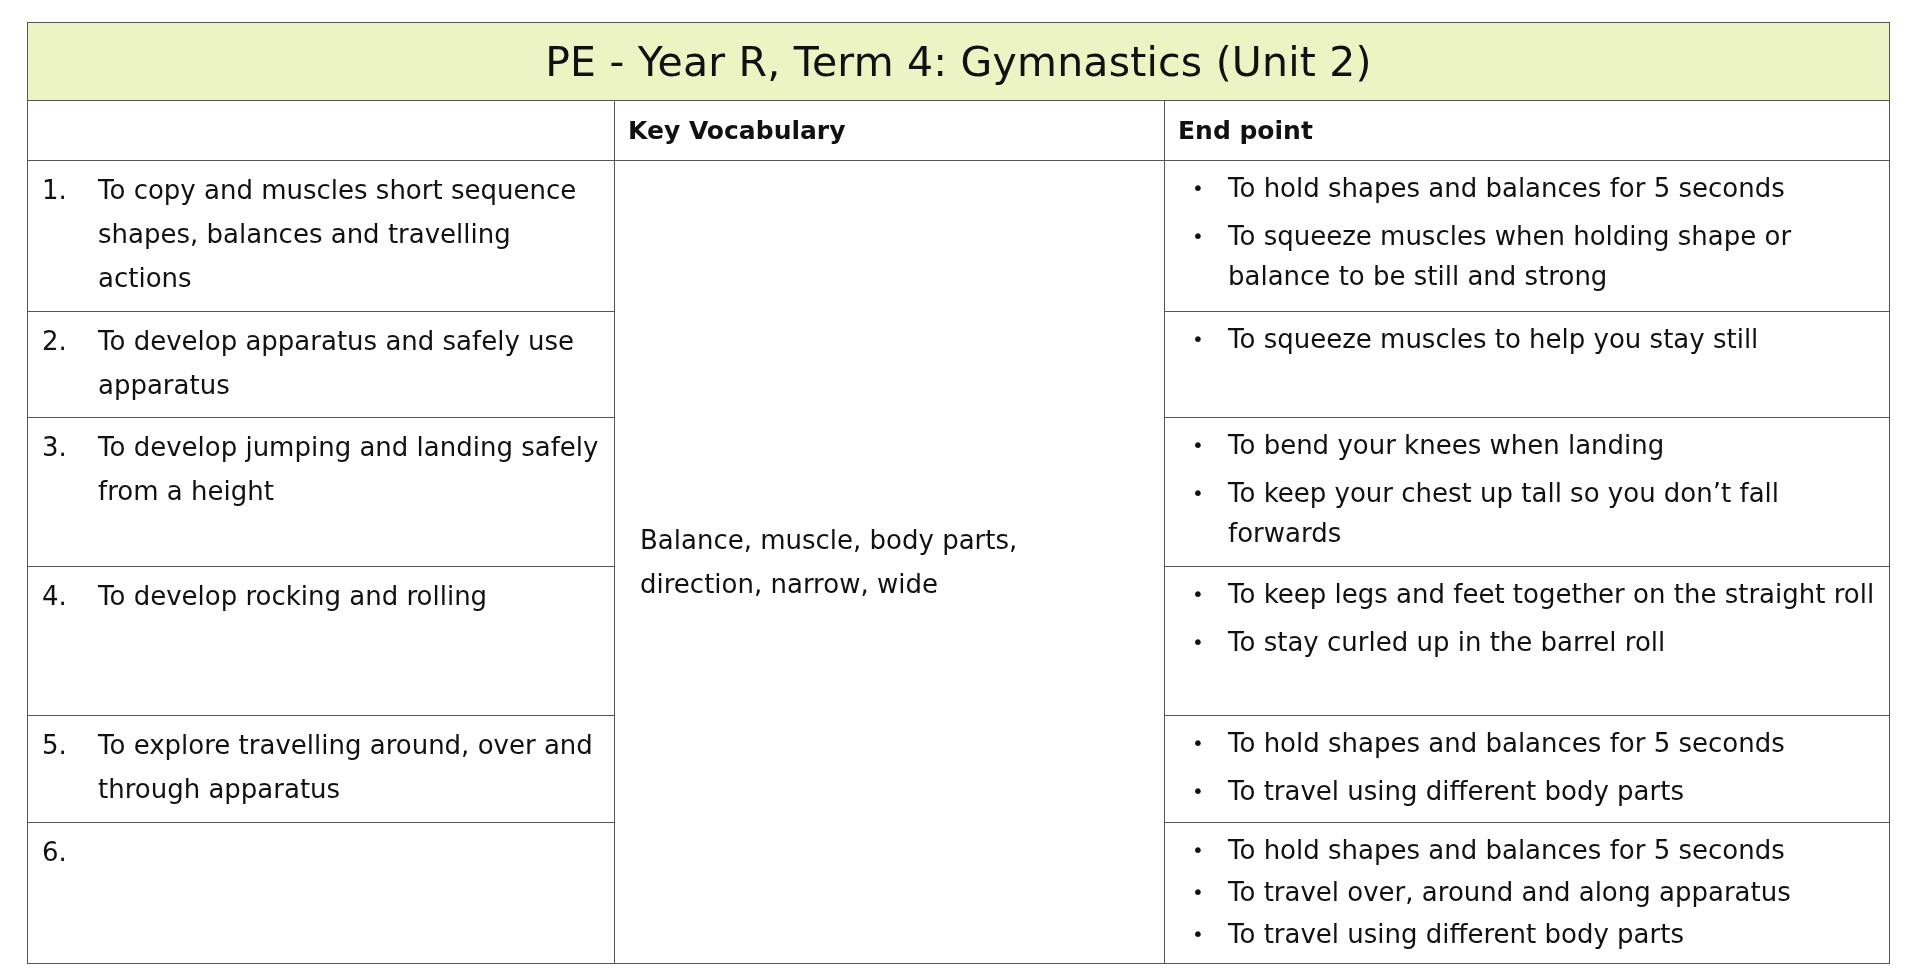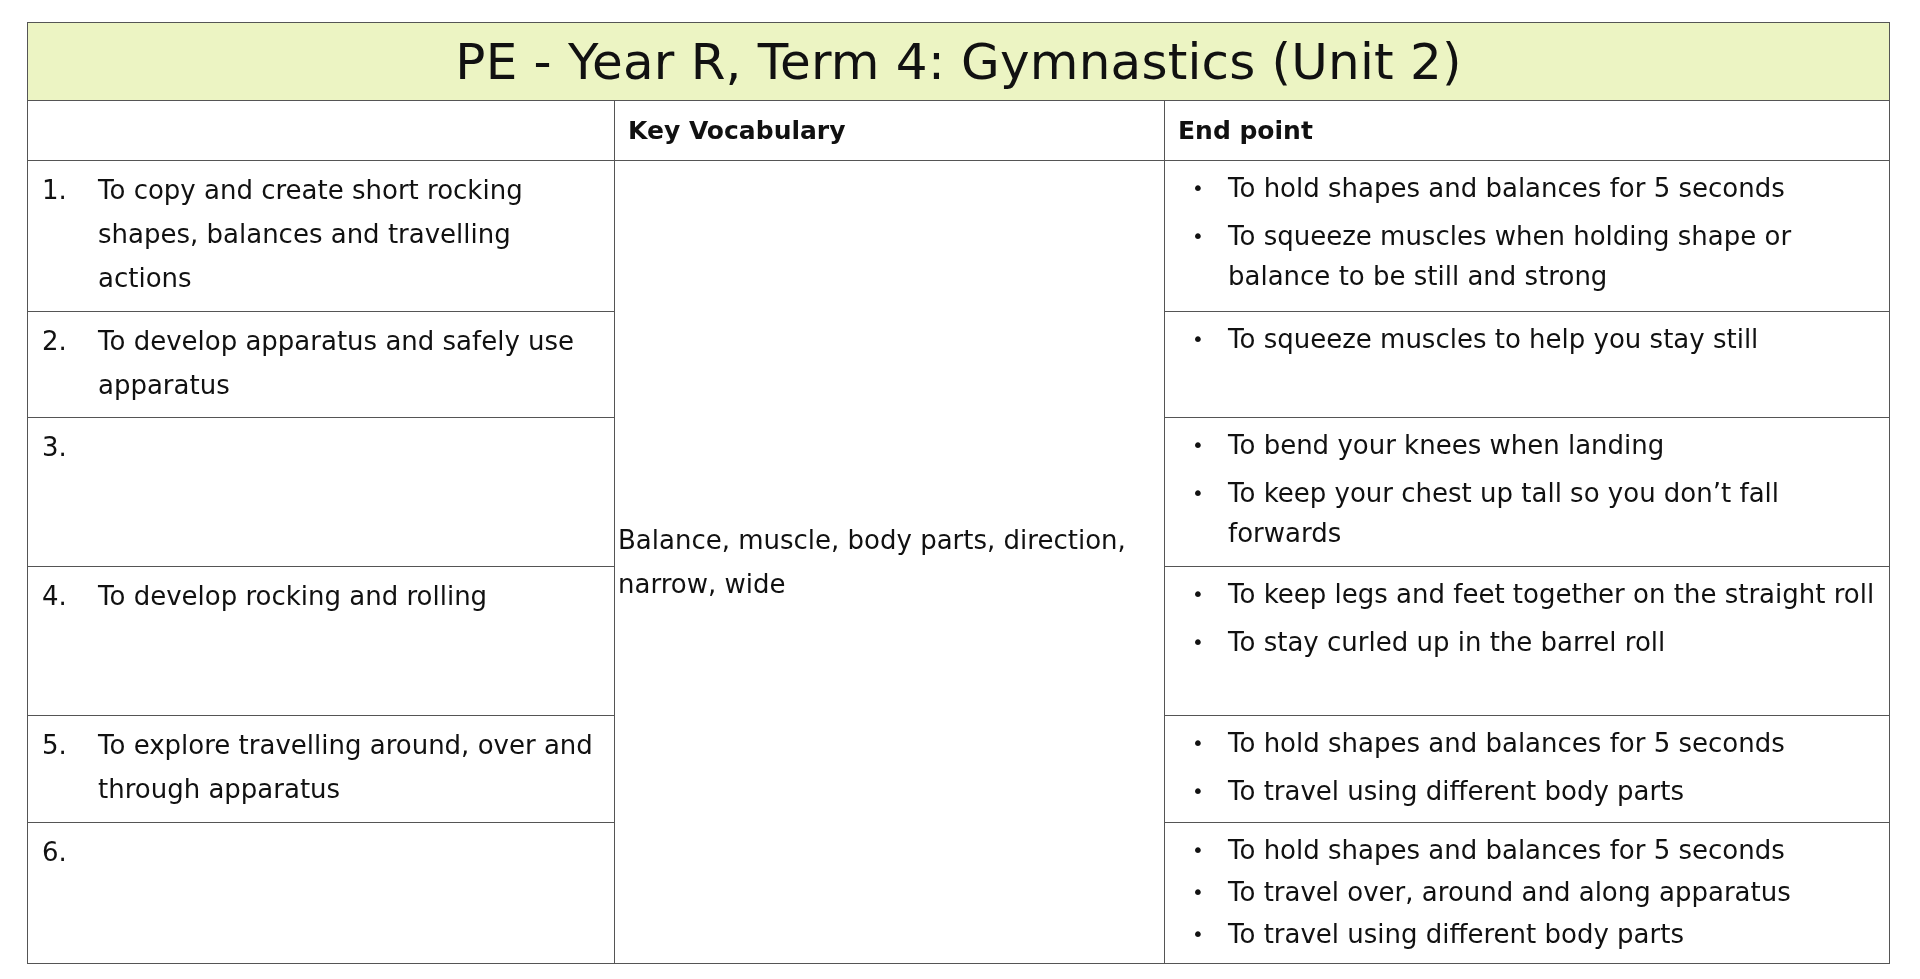--- a/index.html
+++ b/index.html
@@ -3,31 +3,31 @@
 <meta charset="utf-8">
 <style>
   html, body { margin:0; padding:0; background:#ffffff; }
   body { width:1920px; height:979px; position:relative; overflow:hidden;
          font-family: "DejaVu Sans", sans-serif; color:#111; }
   .tbl { position:absolute; left:27px; top:22px; width:1863px; height:942px;
          border:1.5px solid #555; box-sizing:border-box; }
   .title { position:absolute; left:0; top:0; width:100%; height:78px; background:#ecf4c3;
            border-bottom:1.5px solid #555; box-sizing:border-box;
            display:flex; align-items:center; justify-content:center;
-           font-size:50px; letter-spacing:0.2px; }
+           font-size:41px; letter-spacing:0.2px; }
   .vline { position:absolute; top:78px; bottom:0; width:0; border-left:1.5px solid #555; }
   .hline { position:absolute; height:0; border-top:1.5px solid #555; }
   .hdr { position:absolute; top:78px; height:59px; display:flex; align-items:center;
          font-weight:bold; font-size:25px; padding-left:14px; box-sizing:border-box; }
   .cell { position:absolute; box-sizing:border-box; font-size:26px; line-height:44px; }
   .lesson { left:0; width:586px; padding:8px 12px 0 14px; display:flex; }
   .lesson .num { width:56px; flex:none; }
   .lesson .txt { flex:1; }
   .vocab { left:586px; width:550px; top:137px; bottom:0; display:flex; align-items:center;
-           padding:0 4px; }
+           padding:0 26px; }
   .ends { left:1136px; width:725px; padding:8px 12px 0 18px; }
   .ends ul { margin:0; padding:0; list-style:none; }
   .ends li { display:flex; line-height:40px; margin-bottom:8px; }
   .ends li .bul { width:46px; flex:none; font-size:20px; padding-left:10px; box-sizing:border-box; }
   .ends li .btxt { flex:1; }
   .ends.tight li { margin-bottom:2px; }
 </style>
 </head>
 <body>
 
@@ -51,21 +51,21 @@
   <div class="hline" style="left:1136px;right:0;top:692px"></div>
   <div class="hline" style="left:0;width:586px;top:799px"></div>
   <div class="hline" style="left:1136px;right:0;top:799px"></div>
 
   <div class="cell vocab">
     <span>Balance, muscle, body parts, direction, narrow, wide</span>
   </div>
 
   <div class="cell lesson" style="top:137px;height:151px">
     <span class="num">1.</span>
-    <span class="txt">To copy and create short rocking shapes, balances and travelling actions</span>
+    <span class="txt">To copy and muscles short sequence shapes, balances and travelling actions</span>
   </div>
   <div class="cell ends" style="top:137px;height:151px">
     <ul>
       <li>
           <span class="bul">•</span>
           <span class="btxt">To hold shapes and balances for 5 seconds</span>
         </li>
       <li>
           <span class="bul">•</span>
           <span class="btxt">To squeeze muscles when holding shape or balance to be still and strong</span>
@@ -81,20 +81,21 @@
     <ul>
       <li>
           <span class="bul">•</span>
           <span class="btxt">To squeeze muscles to help you stay still</span>
         </li>
     </ul>
   </div>
 
   <div class="cell lesson" style="top:394px;height:149px">
     <span class="num">3.</span>
+    <span class="txt">To develop jumping and landing safely from a height</span>
   </div>
   <div class="cell ends" style="top:394px;height:149px">
     <ul>
       <li>
           <span class="bul">•</span>
           <span class="btxt">To bend your knees when landing</span>
         </li>
       <li>
           <span class="bul">•</span>
           <span class="btxt">To keep your chest up tall so you don’t fall forwards</span>

